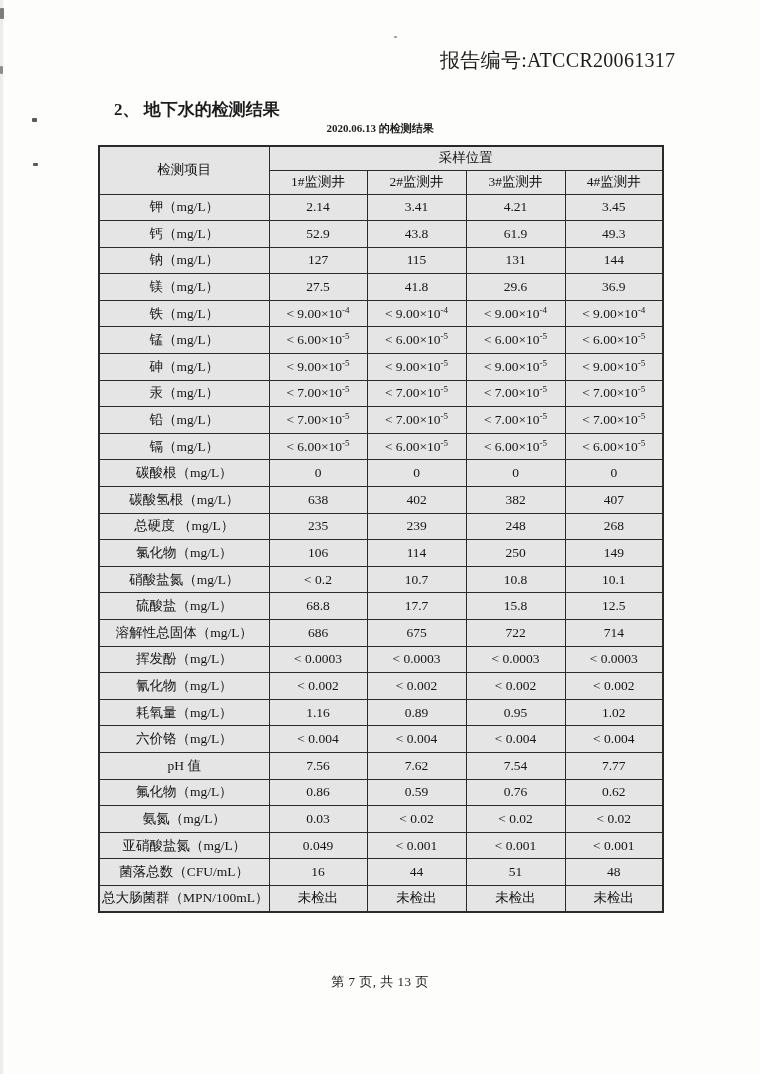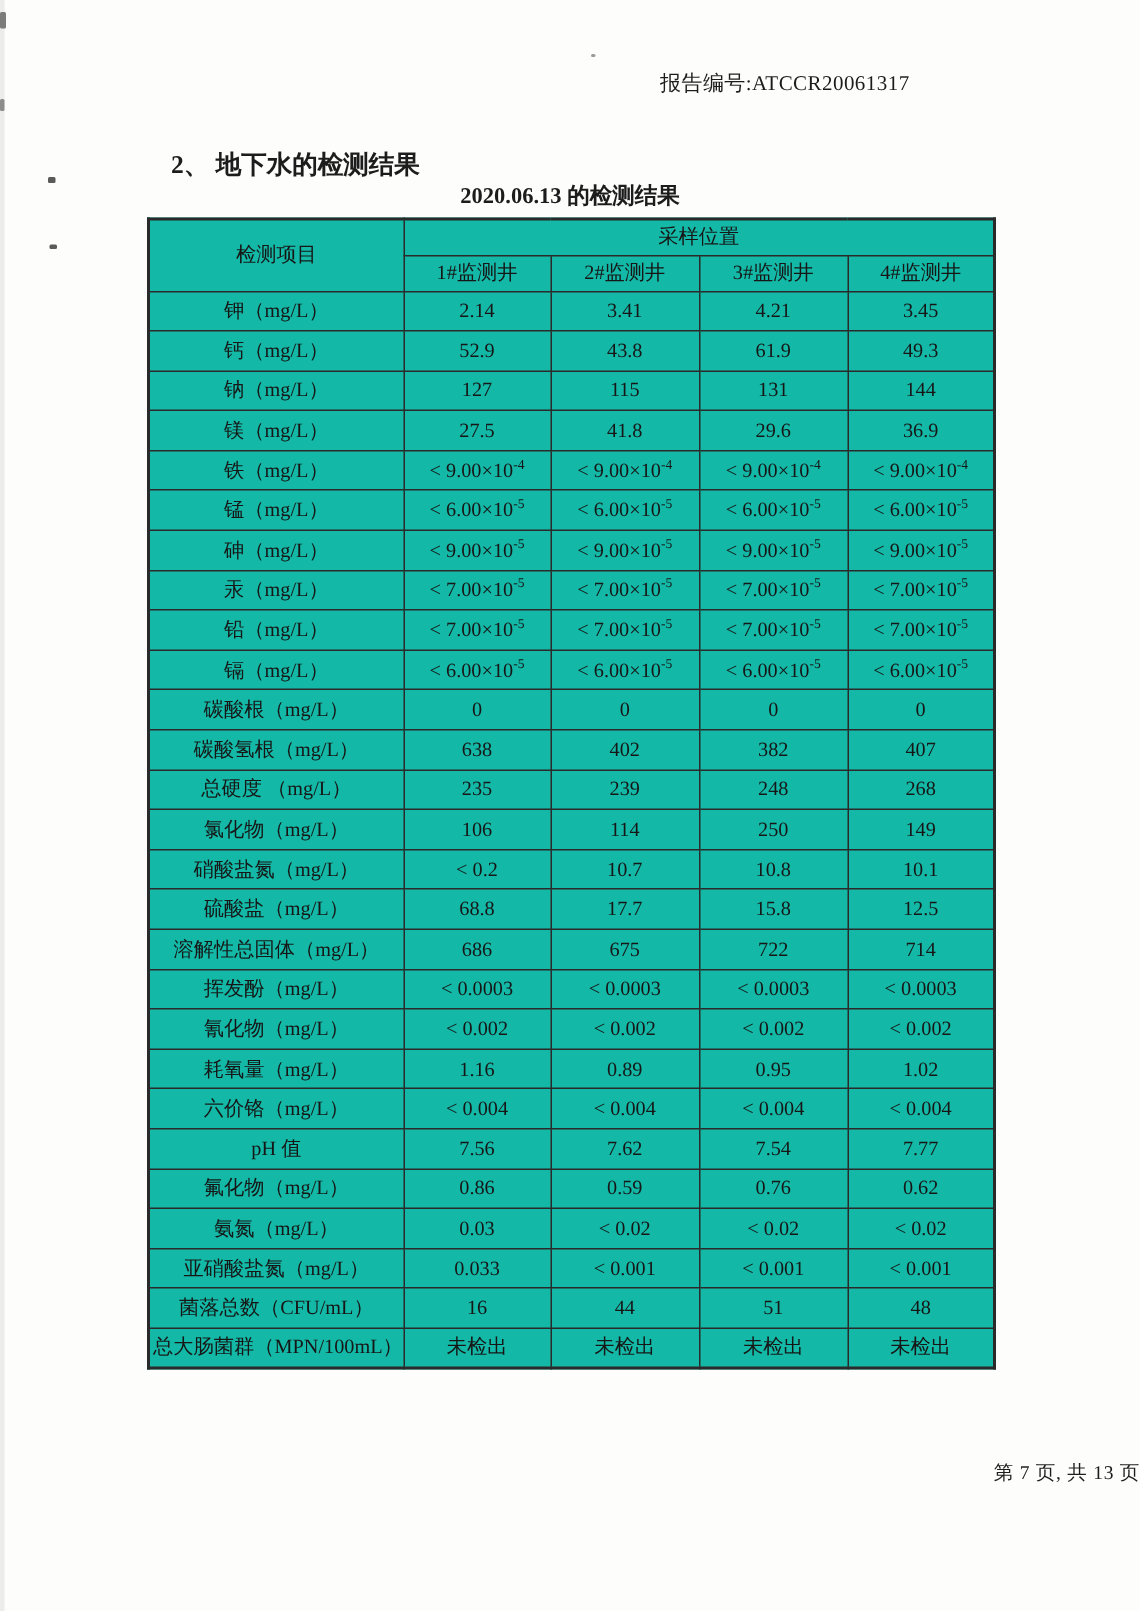--- a/index.html
+++ b/index.html
@@ -2,35 +2,35 @@
 <html><head>
 <meta charset="utf-8">
 <style>
   html,body{margin:0;padding:0;background:#ffffff;}
   .sheet{
     position:relative;width:760px;height:1074px;overflow:hidden;
     background:#fdfdfc;
     font-family:"Liberation Serif","DejaVu Serif",serif;
     color:#1c1c1c;
   }
-  .report-no{position:absolute;left:440px;top:47px;font-size:14px;letter-spacing:.3px;white-space:nowrap;}
+  .report-no{position:absolute;left:440px;top:47px;font-size:20px;letter-spacing:.3px;white-space:nowrap;}
   .section-title{position:absolute;left:114px;top:98px;font-size:17px;font-weight:bold;white-space:nowrap;}
-  .table-caption{position:absolute;left:98px;top:121px;width:564px;text-align:center;font-size:15px;font-weight:bold;}
+  .table-caption{position:absolute;left:98px;top:121px;width:564px;text-align:center;font-size:11px;font-weight:bold;}
   .tablewrap{position:absolute;left:98px;top:145px;width:564px;}
-  table.results{width:564px;table-layout:fixed;border-collapse:collapse;border:2px solid #2a2a2a;background:#14b8a6;}
+  table.results{width:564px;table-layout:fixed;border-collapse:collapse;border:2px solid #2a2a2a;background:#e5e5e5;}
   table.results th,table.results td{
     border:1px solid #2a2a2a;text-align:center;vertical-align:middle;
     font-weight:normal;padding:0 2px;font-size:13.5px;color:#161616;
     overflow:hidden;white-space:nowrap;
   }
   thead tr{height:24px;}
   tbody tr{height:26.6px;}
   td.item{font-size:13px;}
   sup{font-size:9px;line-height:0;}
-  .footer{position:absolute;left:0;top:973px;width:760px;text-align:right;font-size:13px;letter-spacing:.5px;}
+  .footer{position:absolute;left:0;top:973px;width:760px;text-align:center;font-size:13px;letter-spacing:.5px;}
   
   .edge-band{position:absolute;left:0;top:0;width:3px;height:1074px;background:#e4e4e2;opacity:.7;}
   .speck{position:absolute;background:#5a5a58;border-radius:1px;}
   .sp1{left:32px;top:118px;width:5px;height:4px;}
   .sp2{left:33px;top:163px;width:5px;height:3px;}
   .sp3{left:394px;top:36px;width:3px;height:2px;background:#9a9a98;}
   .sp4{left:0px;top:8px;width:4px;height:11px;background:#7c7c7a;}
   .sp5{left:0px;top:66px;width:3px;height:8px;background:#8d8d8b;}
 </style>
 </head>
@@ -236,21 +236,21 @@
           </tr>
           <tr>
             <td class="item">氨氮（mg/L）</td>
             <td>0.03</td>
             <td>&lt; 0.02</td>
             <td>&lt; 0.02</td>
             <td>&lt; 0.02</td>
           </tr>
           <tr>
             <td class="item">亚硝酸盐氮（mg/L）</td>
-            <td>0.033</td>
+            <td>0.049</td>
             <td>&lt; 0.001</td>
             <td>&lt; 0.001</td>
             <td>&lt; 0.001</td>
           </tr>
           <tr>
             <td class="item">菌落总数（CFU/mL）</td>
             <td>16</td>
             <td>44</td>
             <td>51</td>
             <td>48</td>

